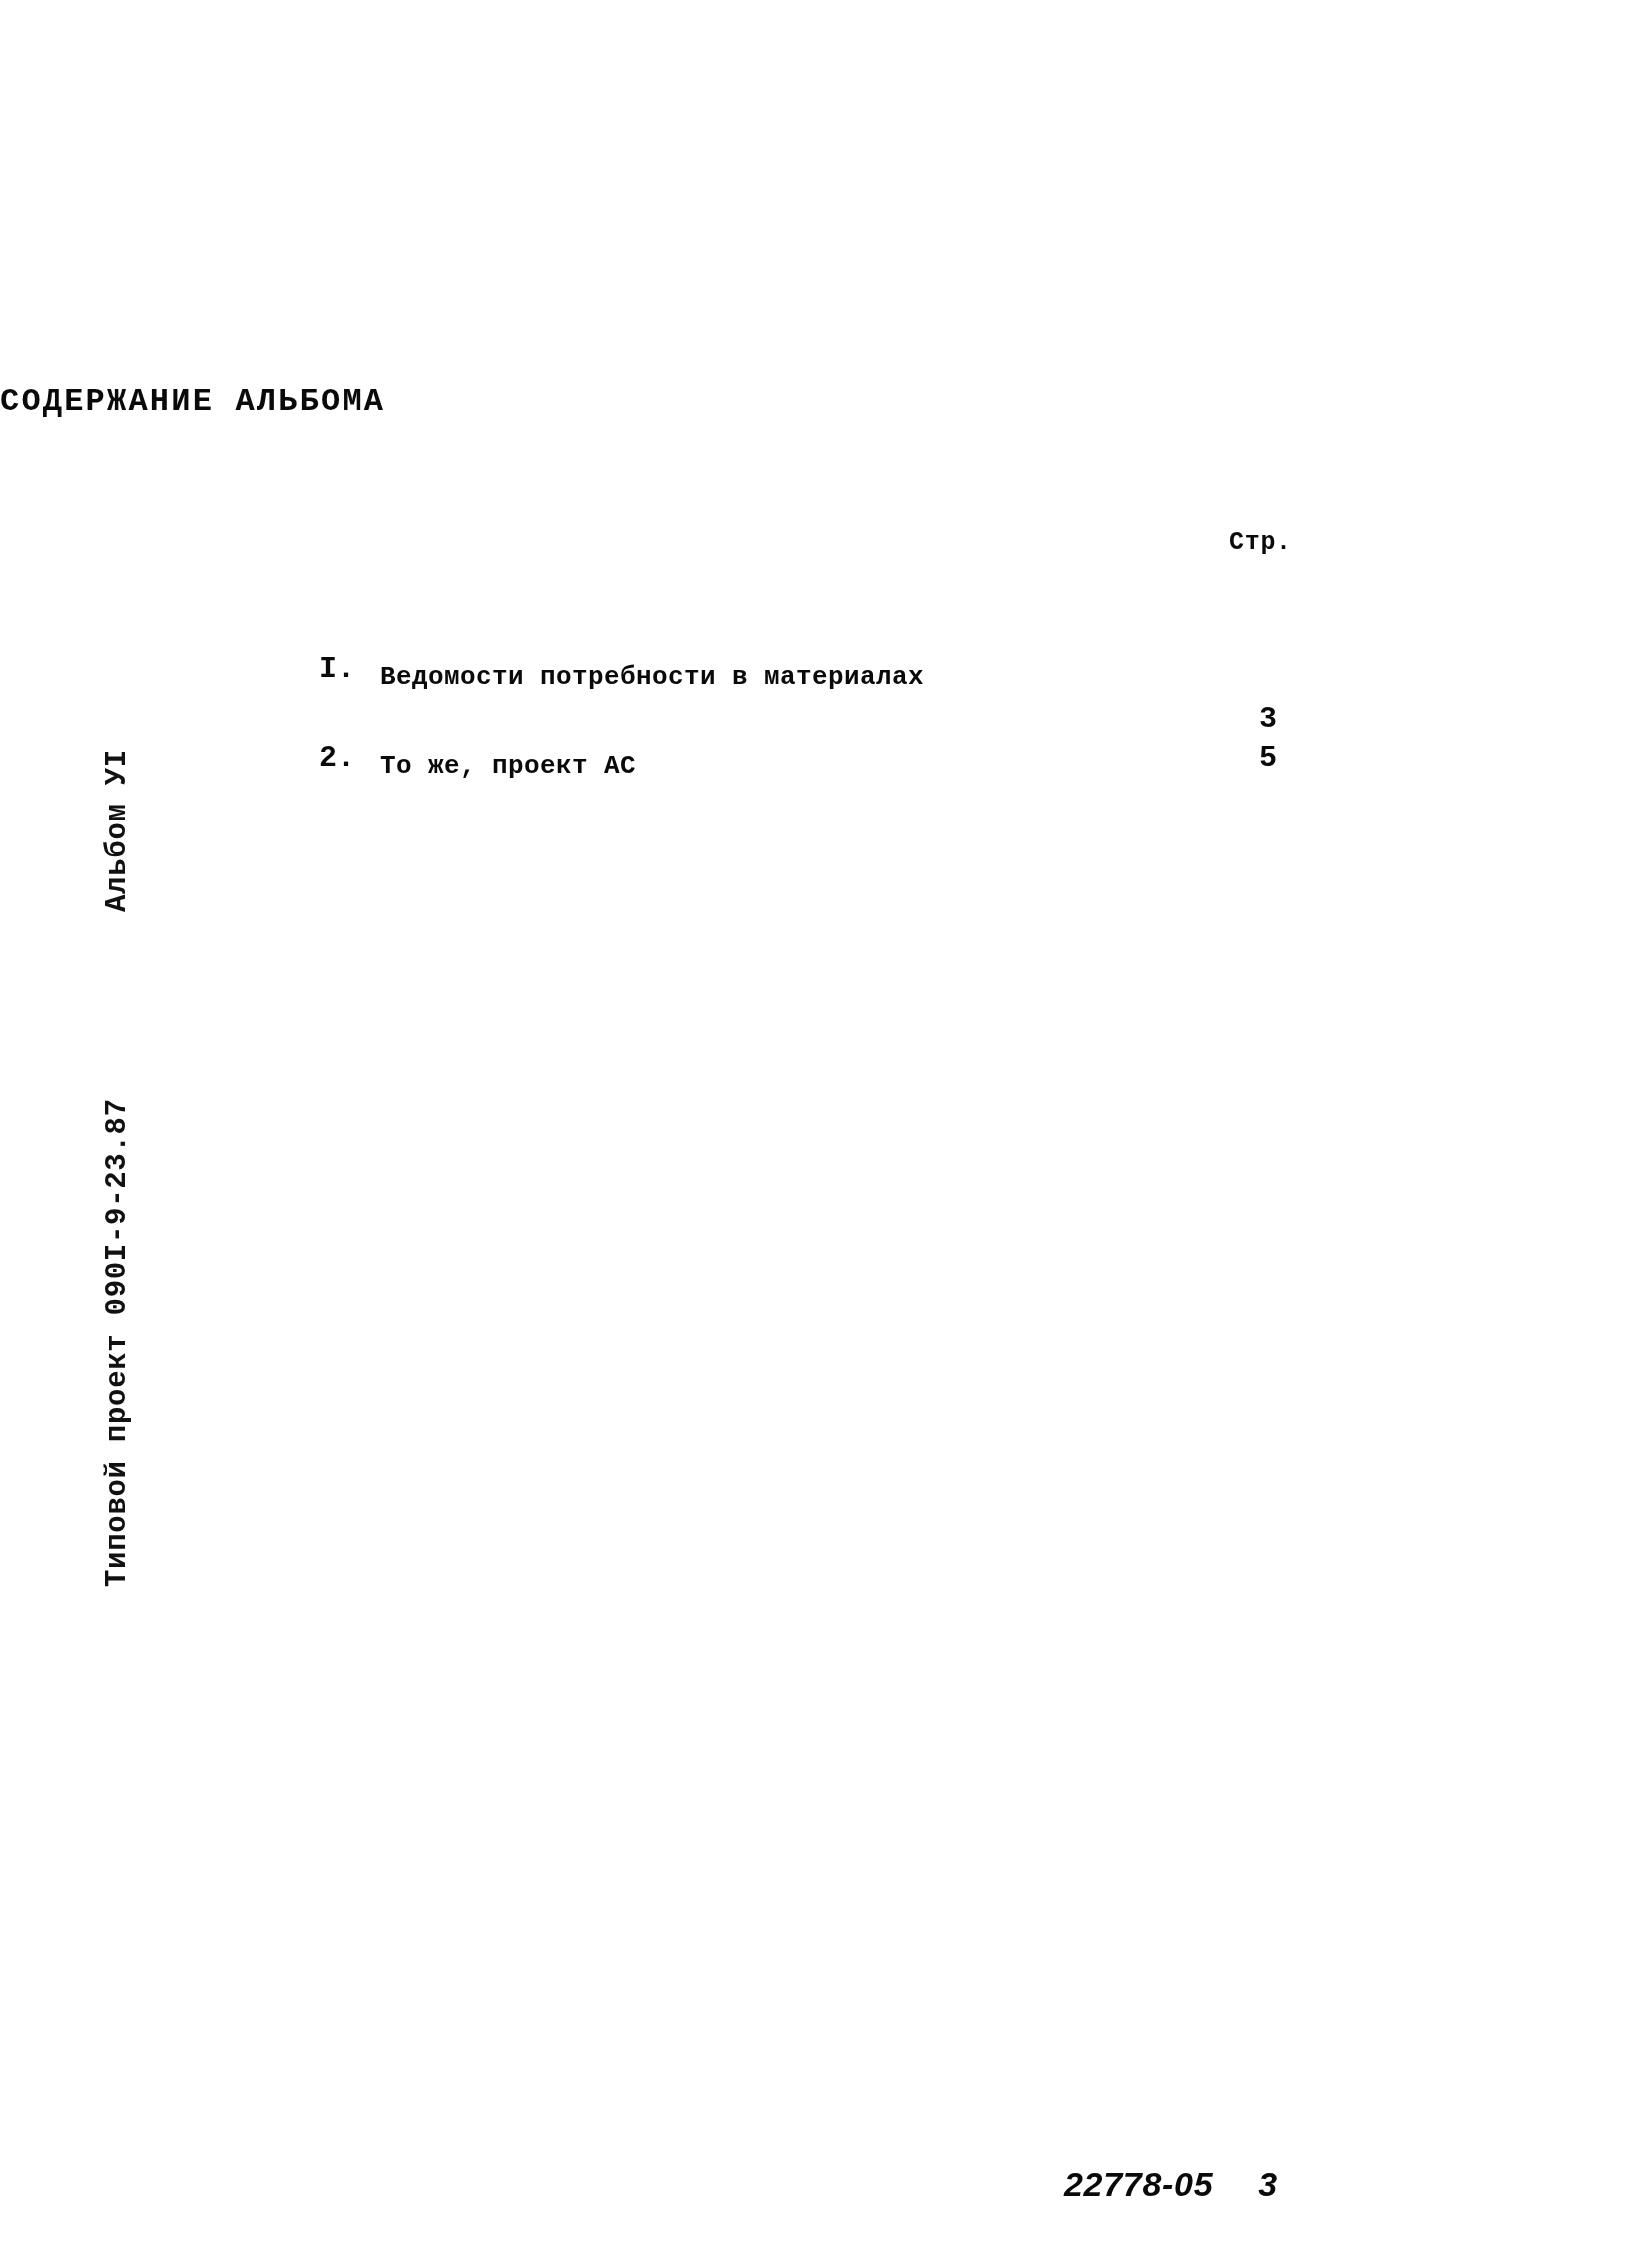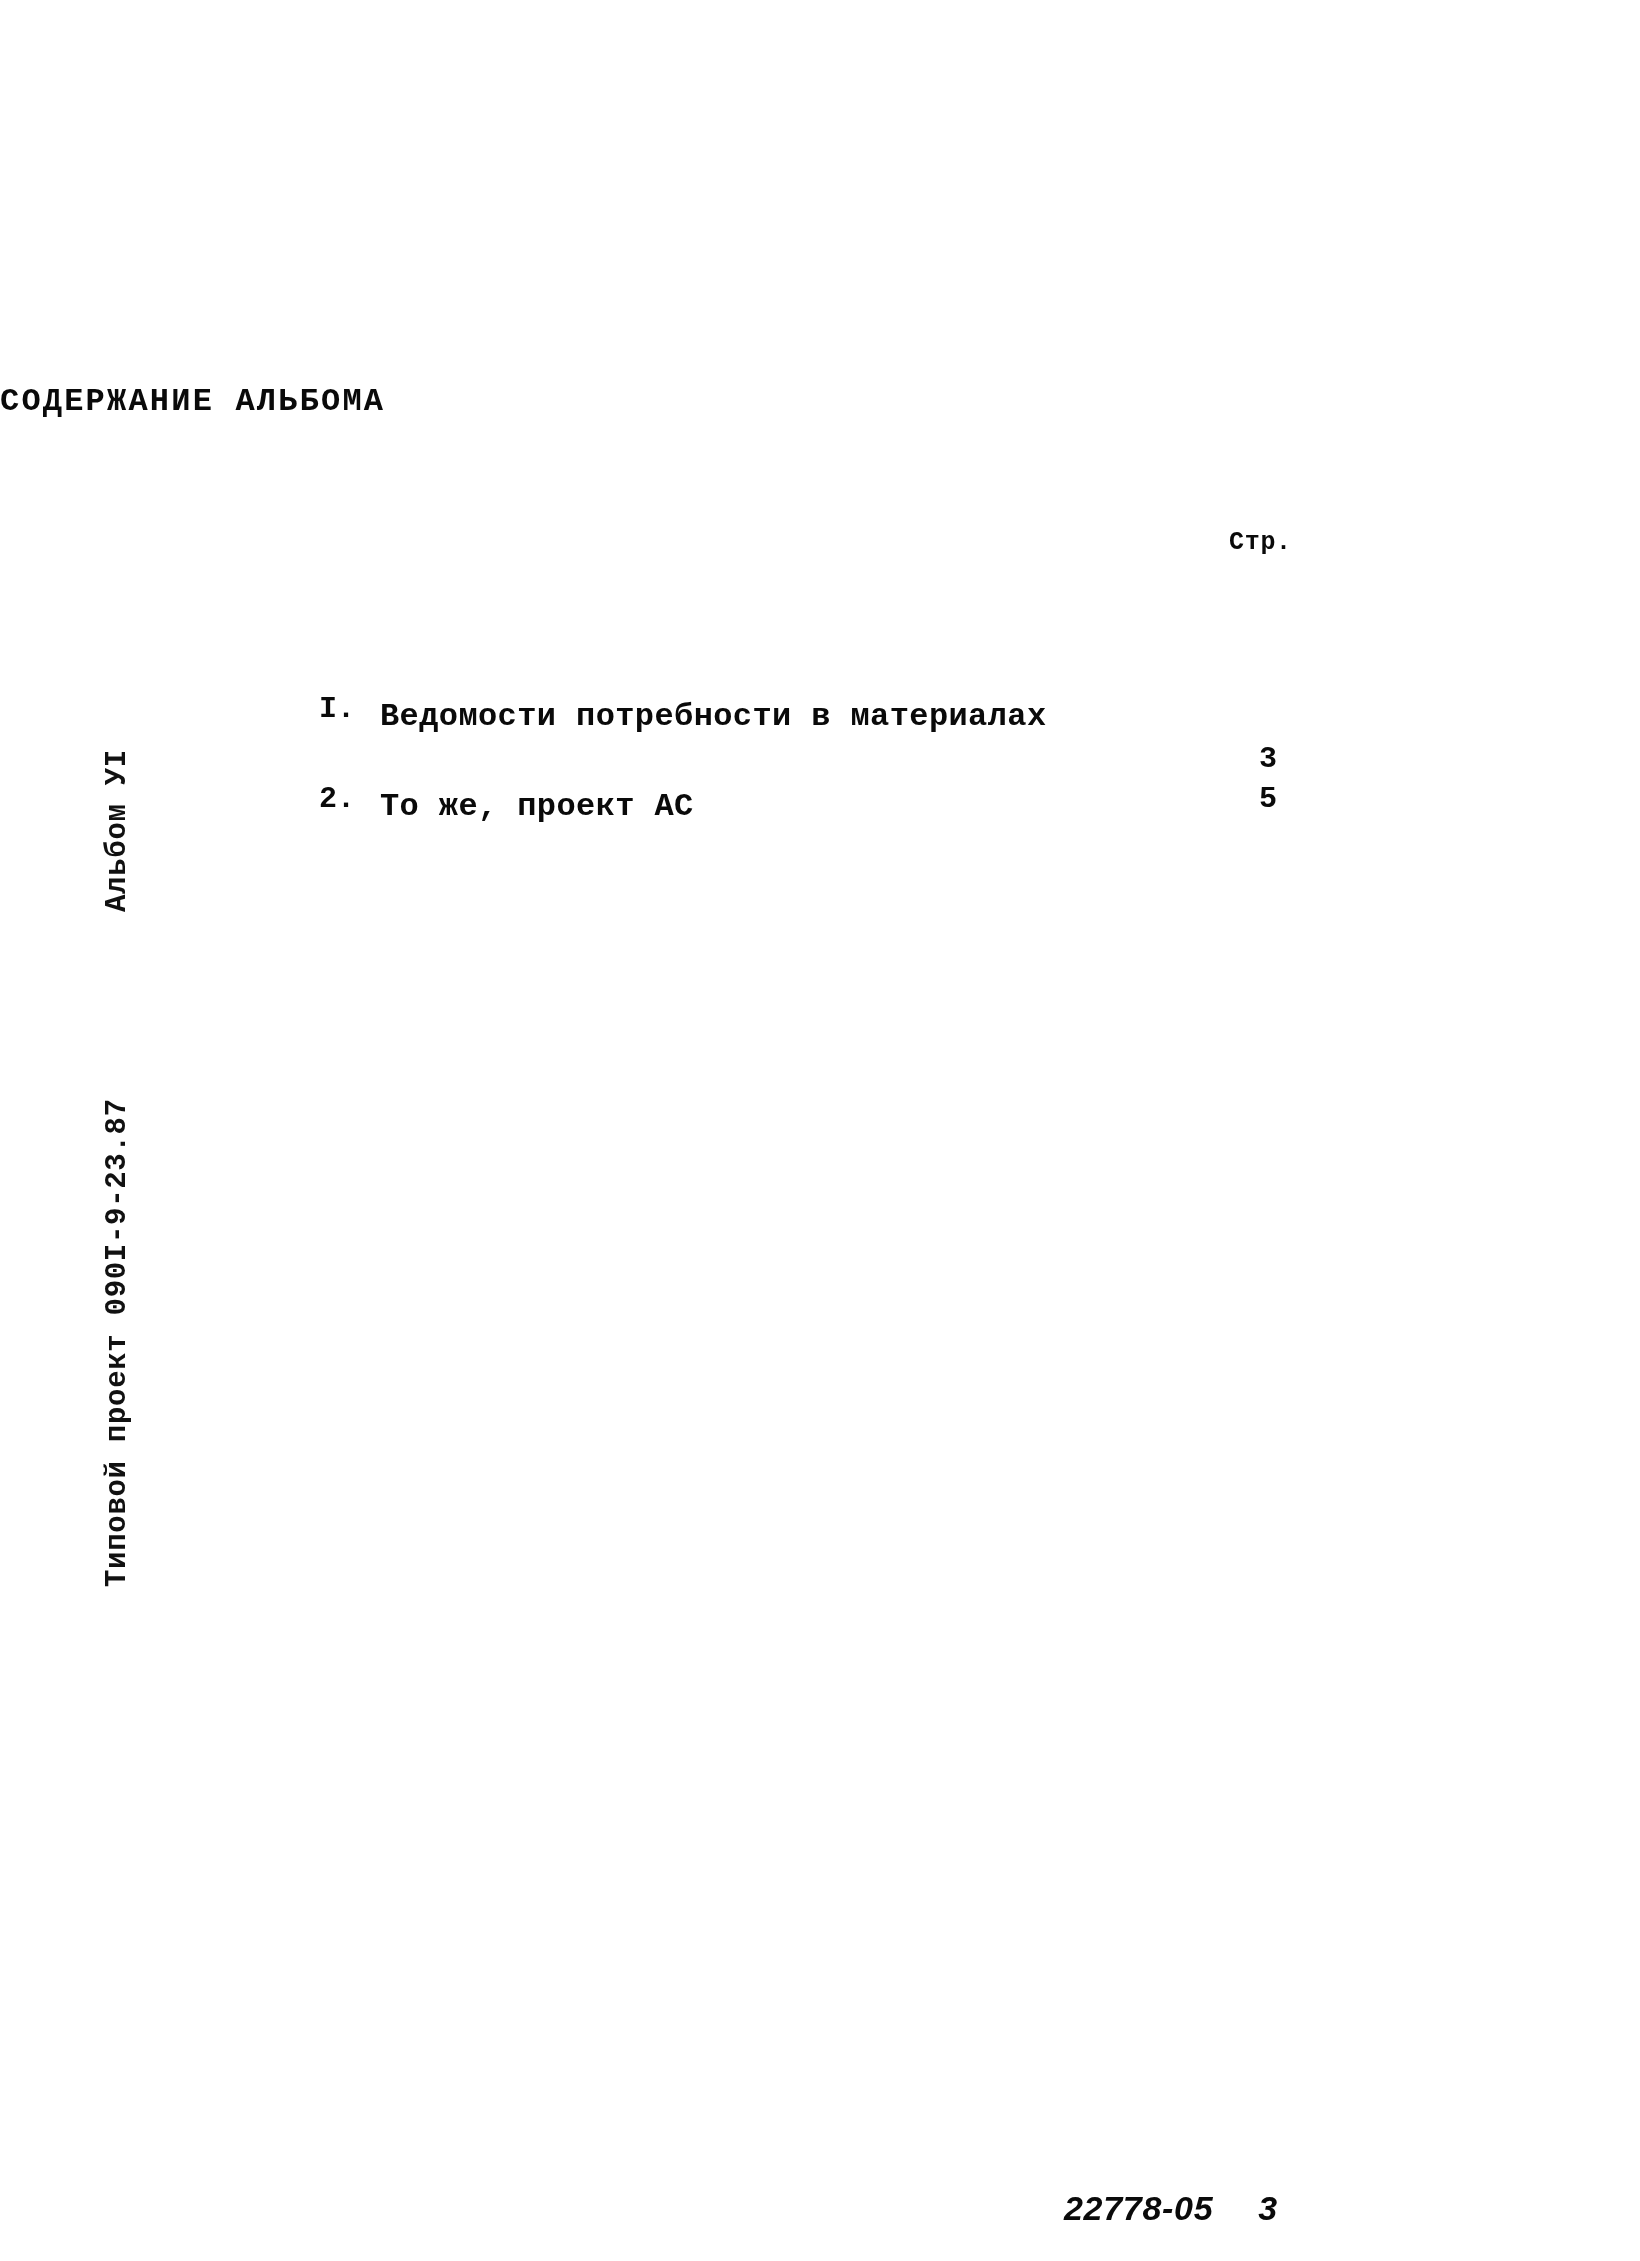--- a/index.html
+++ b/index.html
@@ -93,25 +93,24 @@
     left: 0;
     top: 0;
     font-family: "Liberation Mono", monospace;
     font-weight: 700;
     font-size: 30px;
   }
 
   .toc-line {
     font-family: "Liberation Mono", monospace;
     font-weight: 700;
-    font-size: 32px;
+    font-size: 26px;
     letter-spacing: 0.4px;
     line-height: 50px;
     white-space: nowrap;
-    margin-top: 40px;
   }
 
   .toc-entry .entry-page {
     position: absolute;
     left: 927px;
     font-family: "Liberation Mono", monospace;
     font-weight: 700;
     font-size: 30px;
     width: 44px;
     text-align: center;
@@ -125,21 +124,20 @@
     display: flex;
     align-items: baseline;
   }
 
   #footer-code {
     font-family: "Liberation Sans", sans-serif;
     font-weight: 700;
     font-style: italic;
     font-size: 34px;
     letter-spacing: 0.7px;
-    margin-top: 24px;
   }
 
   #footer-page {
     margin-left: 45px;
     font-family: "Liberation Sans", sans-serif;
     font-weight: 700;
     font-style: italic;
     font-size: 34px;
   }
 </style>

